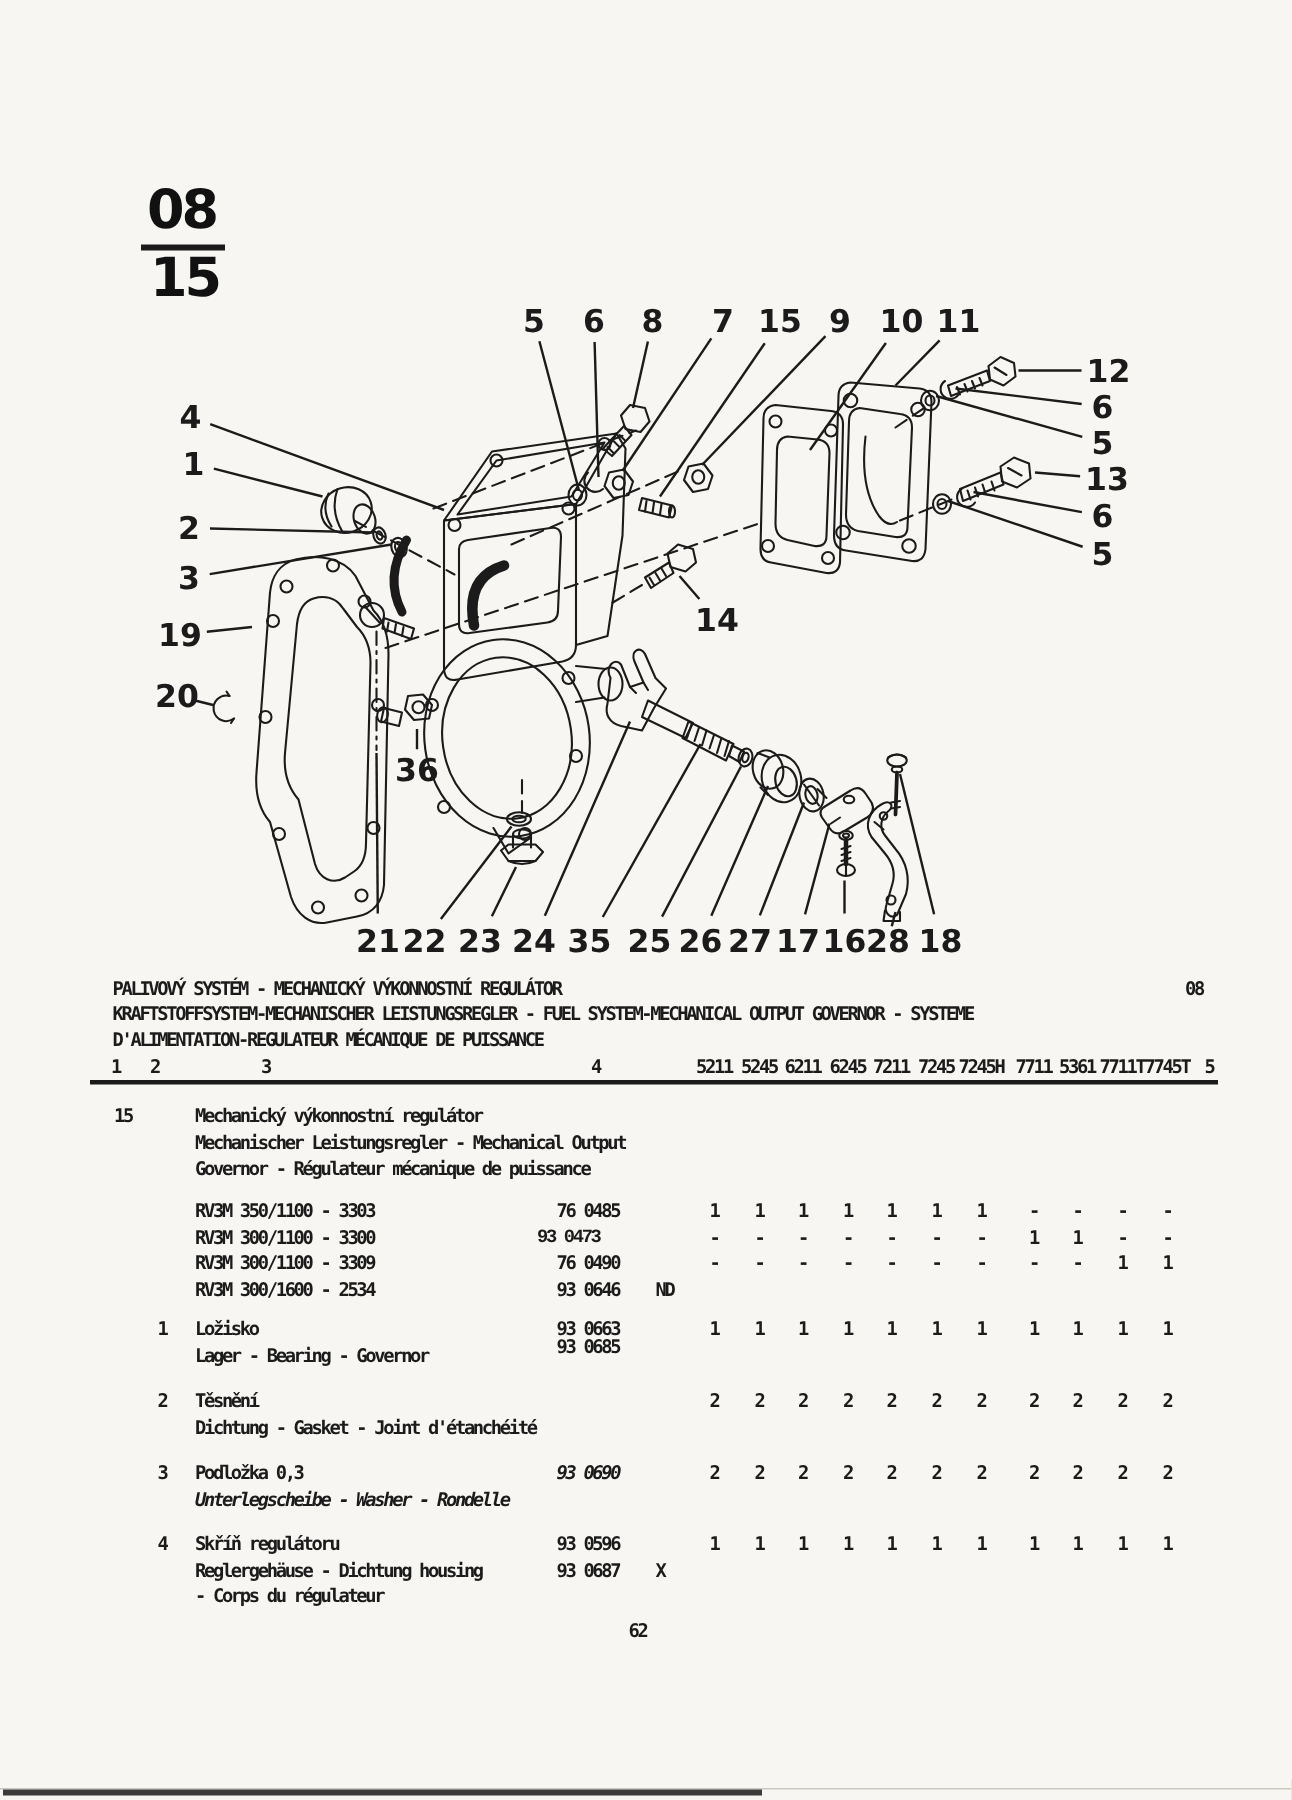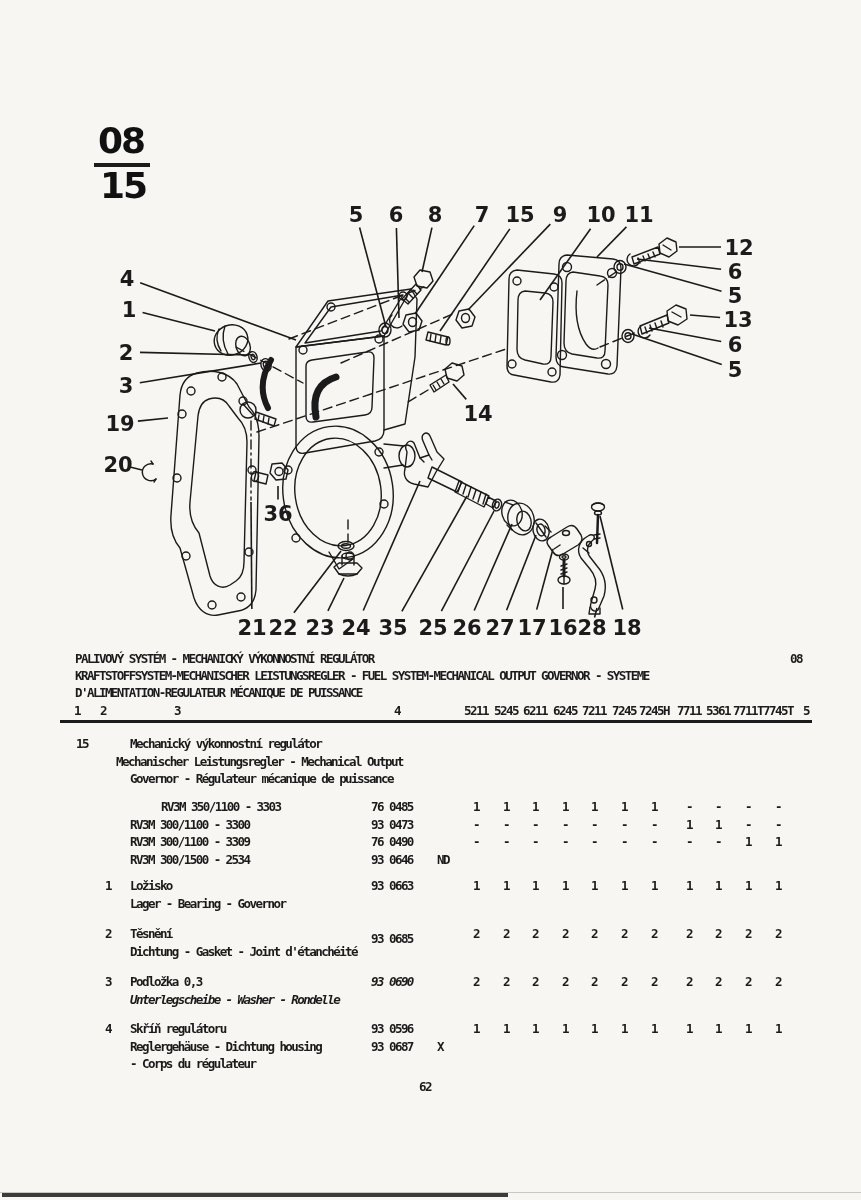--- a/index.html
+++ b/index.html
@@ -344,37 +344,37 @@
       <span class="t ctr" style="left: 594px; top: 704px;">7211</span>
       <span class="t ctr" style="left: 624px; top: 704px;">7245</span>
       <span class="t ctr" style="left: 654px; top: 704px;">7245H</span>
       <span class="t ctr" style="left: 689px; top: 704px;">7711</span>
       <span class="t ctr" style="left: 718px; top: 704px;">5361</span>
       <span class="t ctr" style="left: 748px; top: 704px;">7711T</span>
       <span class="t ctr" style="left: 778px; top: 704px;">7745T</span>
       <span class="t ctr" style="left: 806px; top: 704px;">5</span>
       <span class="t" style="left: 76px; top: 737px;">15</span>
       <span class="t" style="left: 130px; top: 737px;">Mechanický výkonnostní regulátor</span>
-      <span class="t" style="left: 116px; top: 754.5px;">Mechanischer Leistungsregler - Mechanical Output</span>
+      <span class="t" style="left: 130px; top: 754.5px;">Mechanischer Leistungsregler - Mechanical Output</span>
       <span class="t" style="left: 130px; top: 772px;">Governor - Régulateur mécanique de puissance</span>
-      <span class="t" style="left: 130px; top: 800px; margin-left: 31px;">RV3M 350/1100 - 3303</span>
+      <span class="t" style="left: 130px; top: 800px;">RV3M 350/1100 - 3303</span>
       <span class="t" style="left: 371px; top: 800px;">76 0485</span>
       <span class="t ctr" style="left: 476px; top: 800px;">1</span>
       <span class="t ctr" style="left: 506px; top: 800px;">1</span>
       <span class="t ctr" style="left: 535px; top: 800px;">1</span>
       <span class="t ctr" style="left: 565px; top: 800px;">1</span>
       <span class="t ctr" style="left: 594px; top: 800px;">1</span>
       <span class="t ctr" style="left: 624px; top: 800px;">1</span>
       <span class="t ctr" style="left: 654px; top: 800px;">1</span>
       <span class="t ctr" style="left: 689px; top: 800px;">-</span>
       <span class="t ctr" style="left: 718px; top: 800px;">-</span>
       <span class="t ctr" style="left: 748px; top: 800px;">-</span>
       <span class="t ctr" style="left: 778px; top: 800px;">-</span>
       <span class="t" style="left: 130px; top: 817.5px;">RV3M 300/1100 - 3300</span>
-      <span class="t" style="left: 371px; top: 817.5px;">93 0473</span>
+      <span class="t" style="left: 358px; top: 817.5px; font-family: Liberation Mono, monospace;">93 0473</span>
       <span class="t ctr" style="left: 476px; top: 817.5px;">-</span>
       <span class="t ctr" style="left: 506px; top: 817.5px;">-</span>
       <span class="t ctr" style="left: 535px; top: 817.5px;">-</span>
       <span class="t ctr" style="left: 565px; top: 817.5px;">-</span>
       <span class="t ctr" style="left: 594px; top: 817.5px;">-</span>
       <span class="t ctr" style="left: 624px; top: 817.5px;">-</span>
       <span class="t ctr" style="left: 654px; top: 817.5px;">-</span>
       <span class="t ctr" style="left: 689px; top: 817.5px;">1</span>
       <span class="t ctr" style="left: 718px; top: 817.5px;">1</span>
       <span class="t ctr" style="left: 748px; top: 817.5px;">-</span>
@@ -385,42 +385,42 @@
       <span class="t ctr" style="left: 506px; top: 835px;">-</span>
       <span class="t ctr" style="left: 535px; top: 835px;">-</span>
       <span class="t ctr" style="left: 565px; top: 835px;">-</span>
       <span class="t ctr" style="left: 594px; top: 835px;">-</span>
       <span class="t ctr" style="left: 624px; top: 835px;">-</span>
       <span class="t ctr" style="left: 654px; top: 835px;">-</span>
       <span class="t ctr" style="left: 689px; top: 835px;">-</span>
       <span class="t ctr" style="left: 718px; top: 835px;">-</span>
       <span class="t ctr" style="left: 748px; top: 835px;">1</span>
       <span class="t ctr" style="left: 778px; top: 835px;">1</span>
-      <span class="t" style="left: 130px; top: 852.5px;">RV3M 300/1500 - 2534</span>
+      <span class="t" style="left: 130px; top: 852.5px;">RV3M 300/1600 - 2534</span>
       <span class="t" style="left: 371px; top: 852.5px;">93 0646</span>
       <span class="t" style="left: 437px; top: 852.5px;">ND</span>
       <span class="t" style="left: 105px; top: 879px;">1</span>
       <span class="t" style="left: 130px; top: 879px;">Ložisko</span>
       <span class="t" style="left: 130px; top: 896.5px;">Lager - Bearing - Governor</span>
       <span class="t" style="left: 371px; top: 879px;">93 0663</span>
       <span class="t ctr" style="left: 476px; top: 879px;">1</span>
       <span class="t ctr" style="left: 506px; top: 879px;">1</span>
       <span class="t ctr" style="left: 535px; top: 879px;">1</span>
       <span class="t ctr" style="left: 565px; top: 879px;">1</span>
       <span class="t ctr" style="left: 594px; top: 879px;">1</span>
       <span class="t ctr" style="left: 624px; top: 879px;">1</span>
       <span class="t ctr" style="left: 654px; top: 879px;">1</span>
       <span class="t ctr" style="left: 689px; top: 879px;">1</span>
       <span class="t ctr" style="left: 718px; top: 879px;">1</span>
       <span class="t ctr" style="left: 748px; top: 879px;">1</span>
       <span class="t ctr" style="left: 778px; top: 879px;">1</span>
       <span class="t" style="left: 105px; top: 927px;">2</span>
       <span class="t" style="left: 130px; top: 927px;">Těsnění</span>
       <span class="t" style="left: 130px; top: 944.5px;">Dichtung - Gasket - Joint d'étanchéité</span>
-      <span class="t" style="left: 371px; top: 932px;">93 0685</span>
+      <span class="t" style="left: 371px; top: 891px;">93 0685</span>
       <span class="t ctr" style="left: 476px; top: 927px;">2</span>
       <span class="t ctr" style="left: 506px; top: 927px;">2</span>
       <span class="t ctr" style="left: 535px; top: 927px;">2</span>
       <span class="t ctr" style="left: 565px; top: 927px;">2</span>
       <span class="t ctr" style="left: 594px; top: 927px;">2</span>
       <span class="t ctr" style="left: 624px; top: 927px;">2</span>
       <span class="t ctr" style="left: 654px; top: 927px;">2</span>
       <span class="t ctr" style="left: 689px; top: 927px;">2</span>
       <span class="t ctr" style="left: 718px; top: 927px;">2</span>
       <span class="t ctr" style="left: 748px; top: 927px;">2</span>

